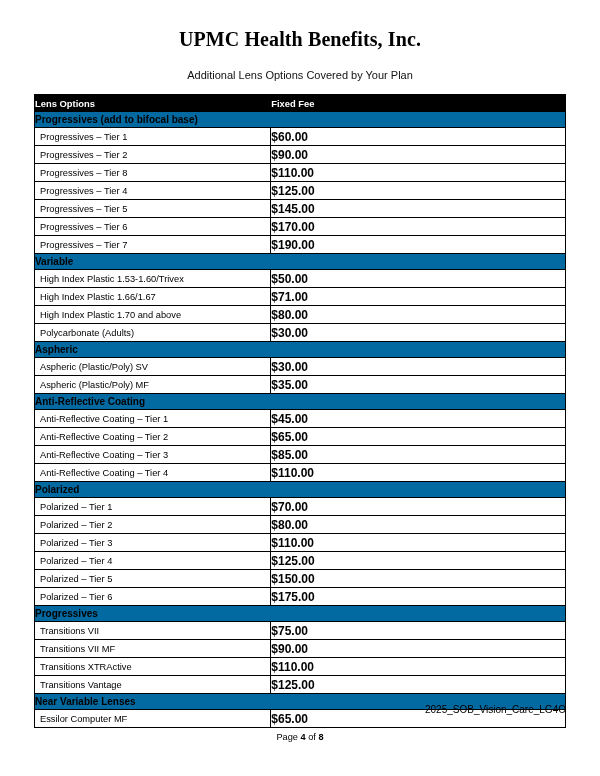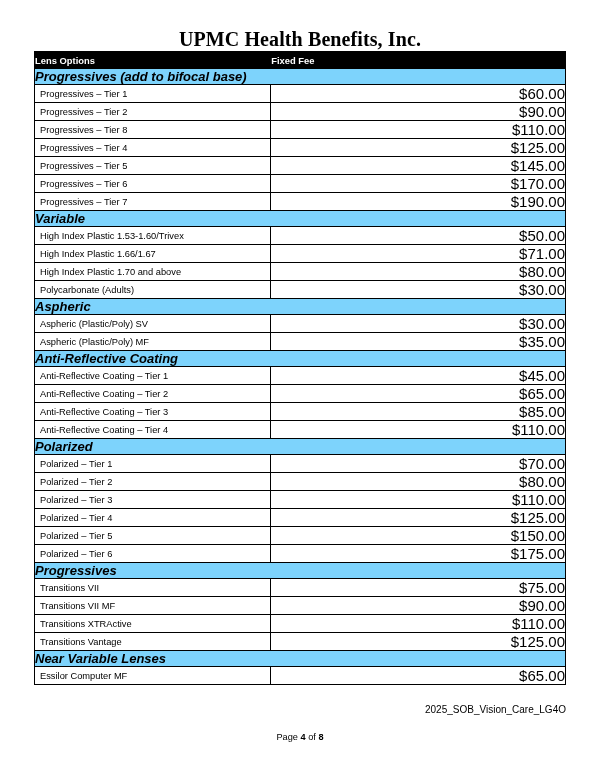--- a/index.html
+++ b/index.html
@@ -57,38 +57,38 @@
     height: 16px;
     text-align: left;
     padding: 0 5px;
     margin-top: 44px;
   }
   .hdr-row th.fee {
     text-align: left;
     padding: 0;
   }
   .section-row td {
-    background: #7dd3fc;
-    font-weight: bold;
-    font-size: 13px;
+    background: #0369a1;
+    font-weight: bold;
+    font-size: 10px;
     height: 15px;
     padding: 0 5px;
     color: #000000;
-    font-style: italic;
   }
   .item-row td.label {
     height: 17px;
     padding: 0 5px;
     text-align: left;
     font-size: 9.3px;
   }
   .item-row td.fee {
     height: 17px;
-    text-align: right;
-    font-size: 15px;
+    text-align: left;
+    font-size: 12px;
+    font-weight: bold;
   }
   col.c-label { width: 44.5%; }
   col.c-fee { width: 55.5%; }
   .footer {
     position: absolute;
     left: 34px;
     right: 34px;
     bottom: 34px;
   }
   .footer-line {
@@ -104,20 +104,21 @@
     padding-top: 17px;
   }
   .footer-note b { font-weight: bold; }
 </style>
 </head>
 <body>
 
 <div class="page">
 
   <h1 class="doc-title">UPMC Health Benefits, Inc.</h1>
+  <p class="doc-subtitle">Additional Lens Options Covered by Your Plan</p>
 
   <table class="benefits">
     <colgroup>
       <col class="c-label">
       <col class="c-fee">
     </colgroup>
     <thead>
       <tr class="hdr-row">
         <th>Lens Options</th>
         <th class="fee">Fixed Fee</th>

